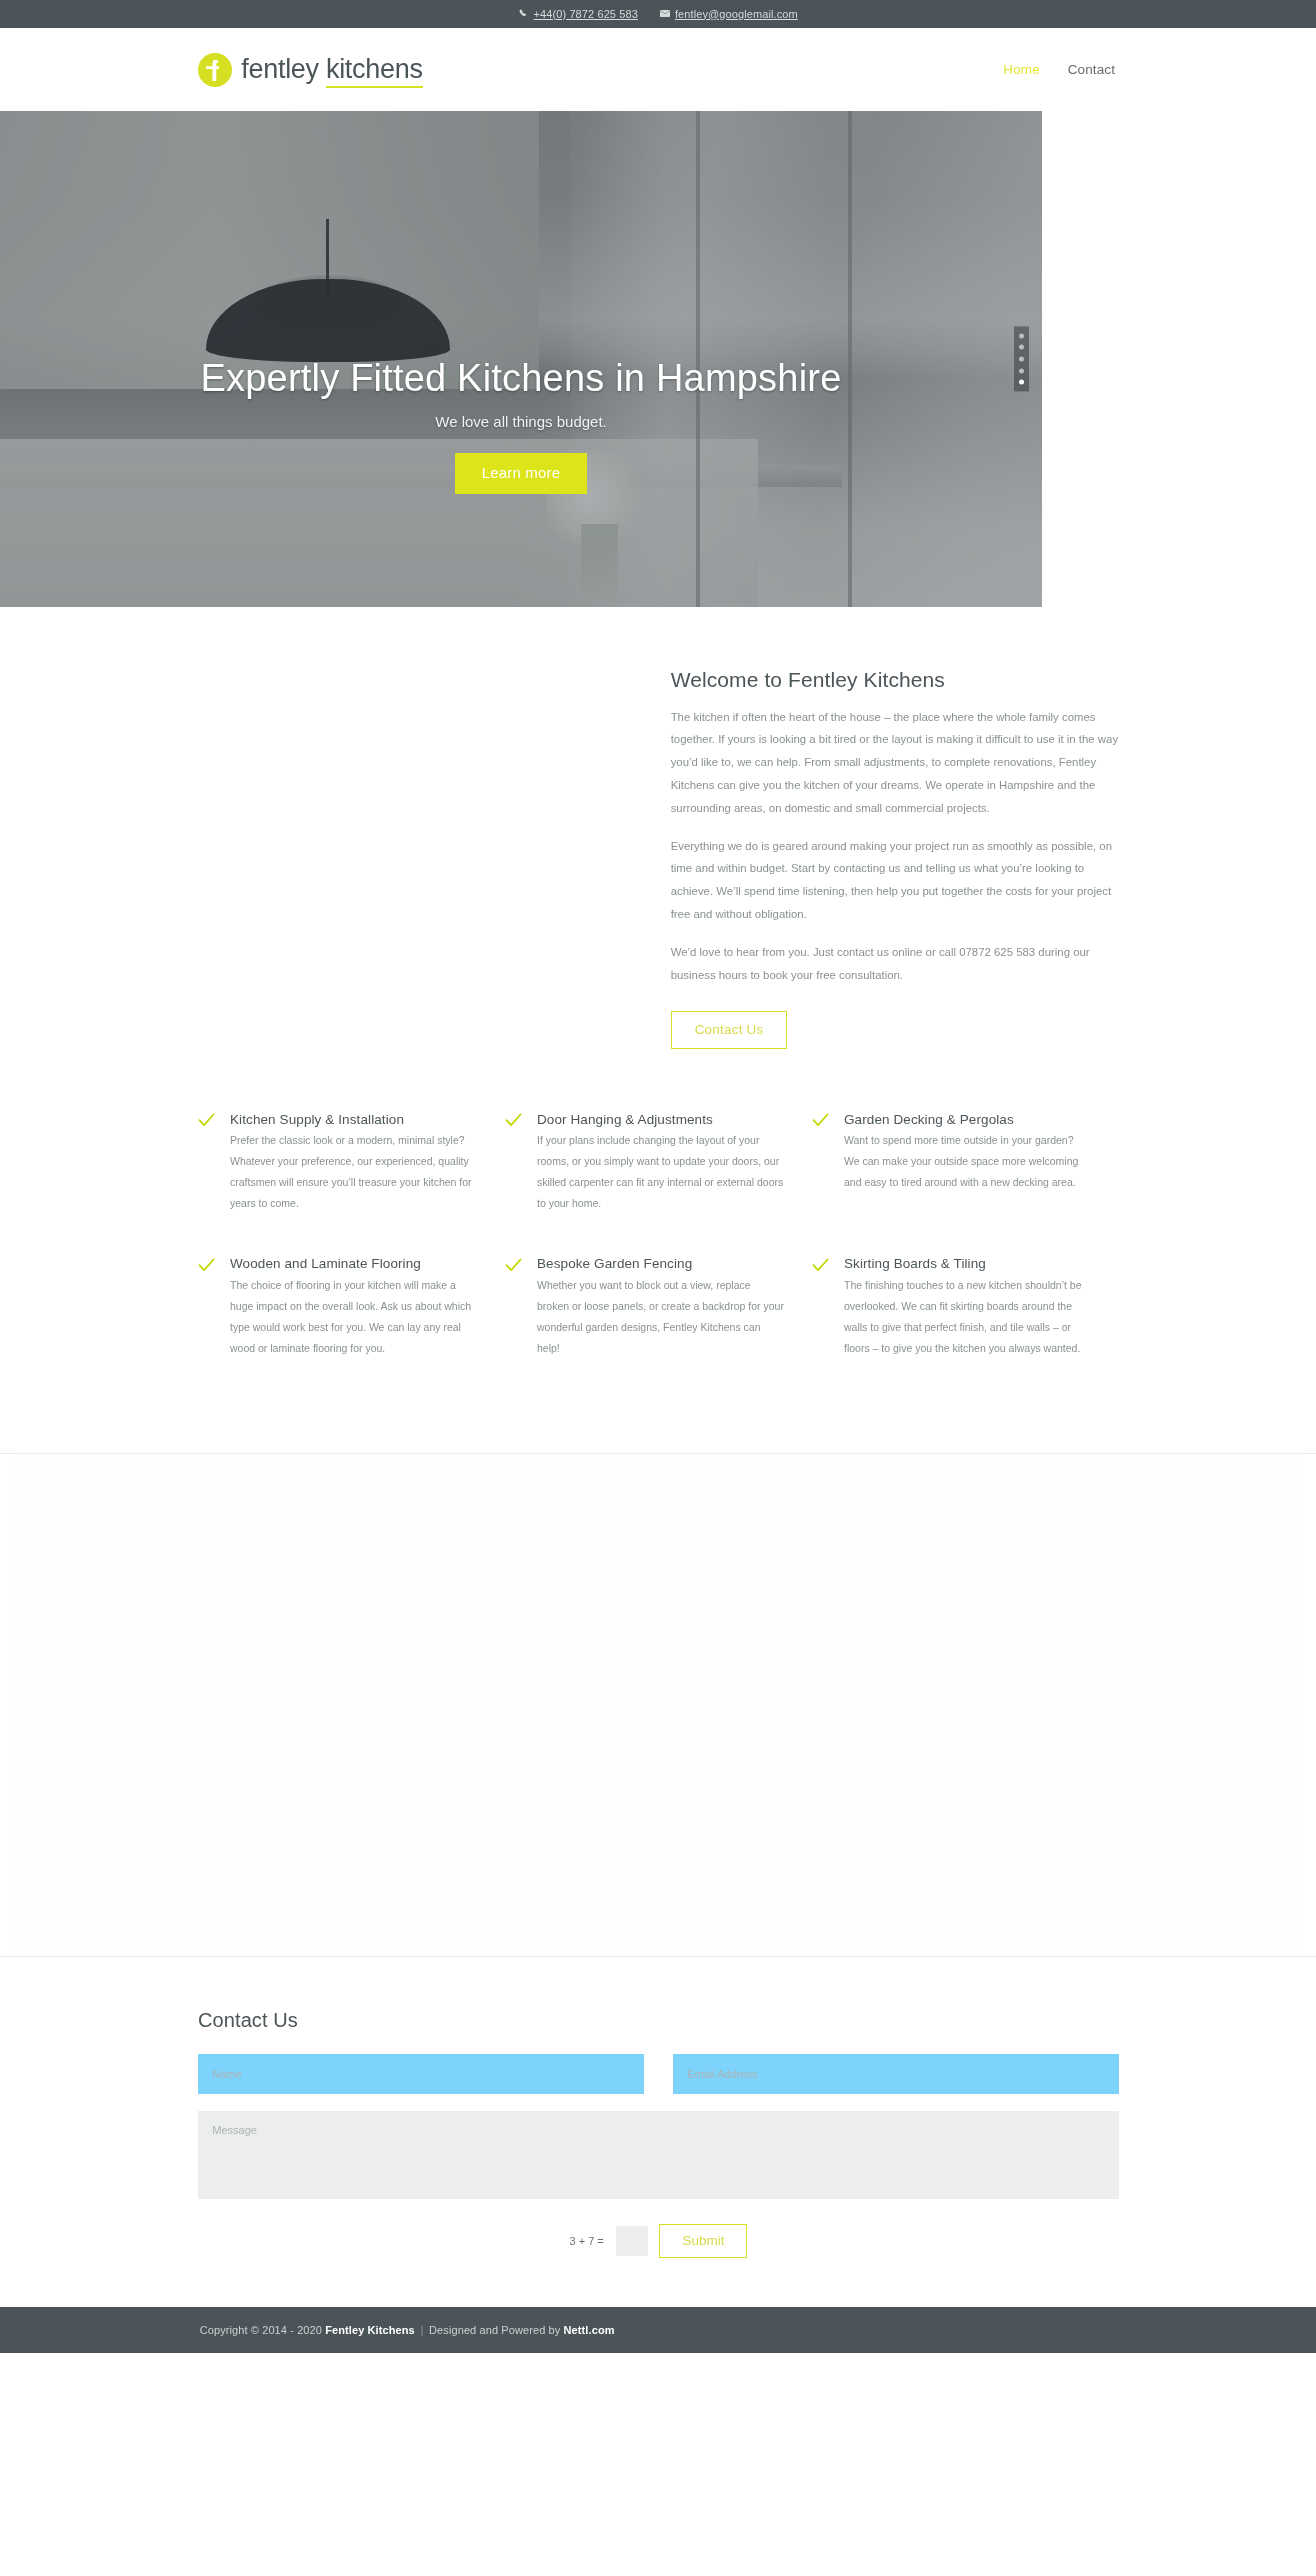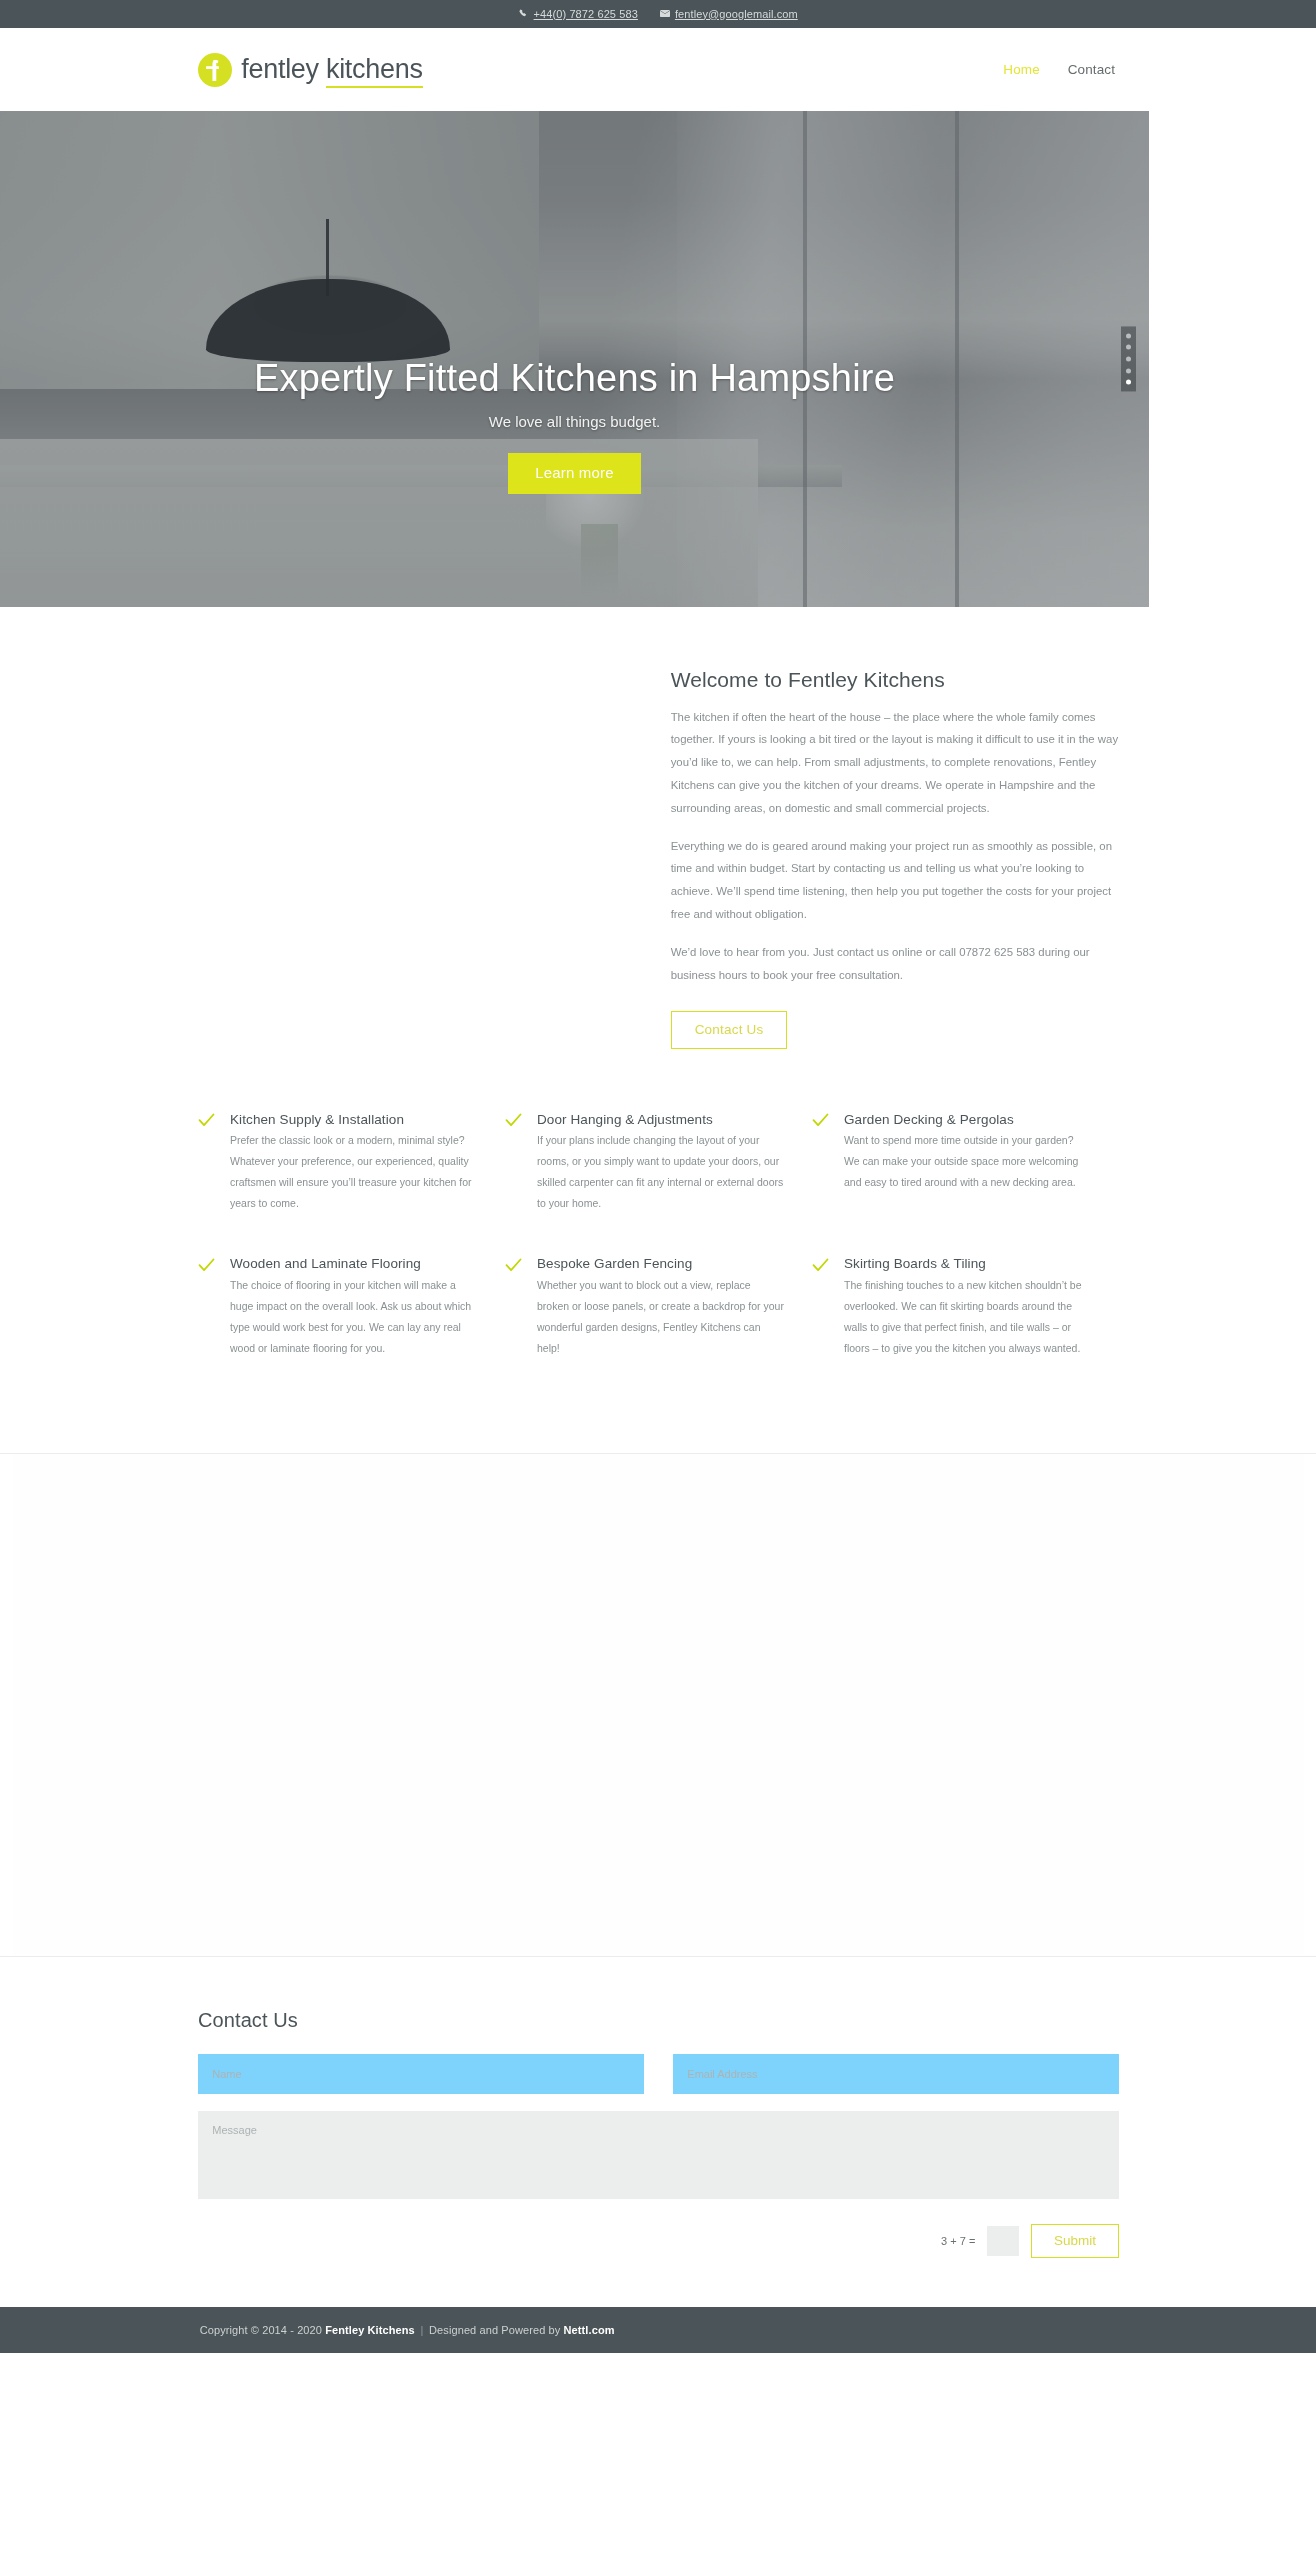--- a/index.html
+++ b/index.html
@@ -72,21 +72,21 @@
     color: #666c6e;
     text-decoration: none;
     letter-spacing: 0.1px;
   }
   .nav a.active { color: #e3e632; }
 
   
   .hero {
     position: relative;
     height: 496px;
-    width: 1149px;
+    width: 1042px;
     overflow: hidden;
     background: #6f7578;
   }
   .hero-photo {
     position: absolute; inset: 0;
     background:
       
       radial-gradient(ellipse 126px 49px at 329px 194px, #12161a 0%, #1b2024 58%, rgba(27,32,36,0) 62%),
       
       linear-gradient(to bottom, rgba(25,28,32,0) 0, rgba(25,28,32,0) 0),
@@ -331,21 +331,21 @@
     color: #666c6e;
     padding: 12.6px 14.3px;
     resize: none;
     font-family: "Liberation Sans", sans-serif;
   }
   .textarea::placeholder { color: #adb3b4; }
   .form-footer {
     margin-top: 22px;
     display: flex;
     align-items: center;
-    justify-content: flex-end;
+    justify-content: center;
     gap: 11.8px;
   }
   .captcha-label {
     font-size: 11px;
     color: #6a7072;
   }
   .captcha-input {
     background: #eceded;
     border: none;
     width: 32px;

